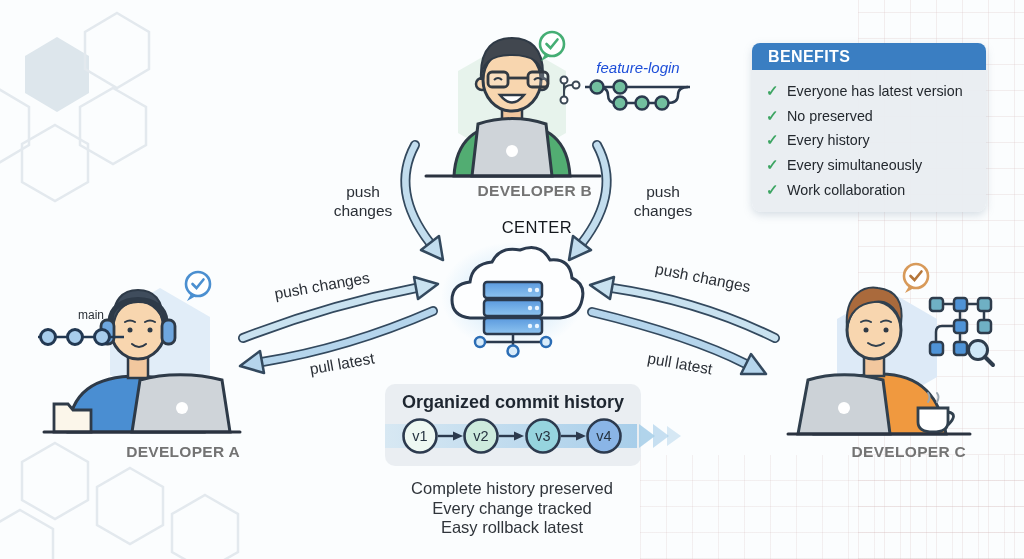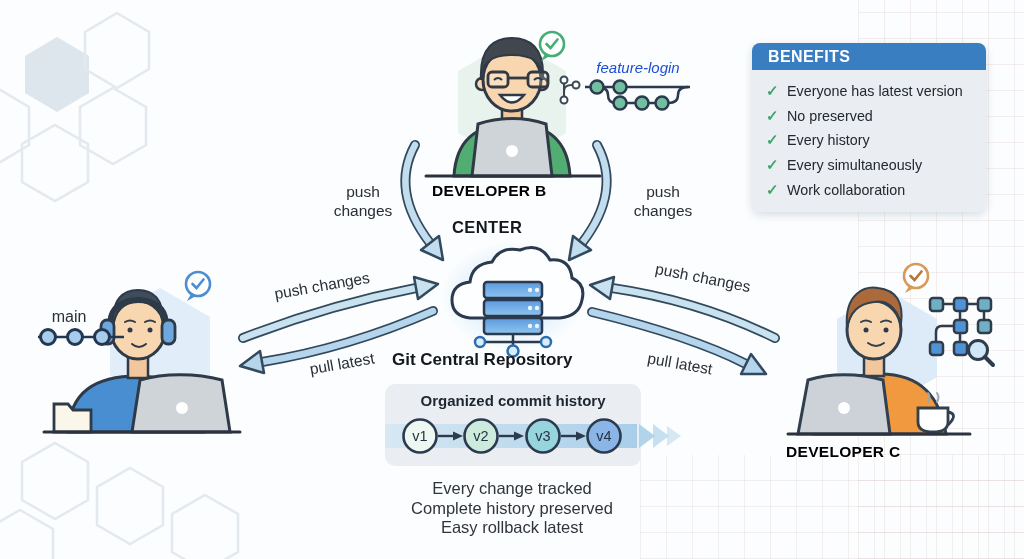--- a/index.html
+++ b/index.html
@@ -31,32 +31,32 @@
   #benefits .hdr{
     height:27px;line-height:27px;border-radius:8px 8px 0 0;
     background:#3a7ec2;color:#ffffff;font-weight:bold;font-size:16px;
     letter-spacing:.4px;padding-left:16px;}
   #benefits .bod{
     background:rgba(233,237,241,.94);border-radius:0 0 9px 9px;
     padding:9px 10px 10px 14px;}
   .benefit-row{display:flex;align-items:center;height:24.6px;font-size:14.3px;color:#23282e;}
   .benefit-row .chk{color:#3da563;font-weight:bold;font-size:15px;width:21px;flex:0 0 21px;}
   
-  .dev-label{font-weight:bold;font-size:15.5px;color:#000000;letter-spacing:.3px;text-align:left;}
-  .big-label{font-weight:bold;color:#14181d;text-align:left;}
+  .dev-label{font-weight:bold;font-size:15.5px;color:#737373;letter-spacing:.3px;text-align:right;}
+  .big-label{font-weight:normal;color:#14181d;text-align:right;}
   .arrow-label{font-size:15.5px;color:#2a2f36;text-align:center;line-height:19px;}
   #footer{left:362px;top:479px;width:300px;text-align:center;font-size:16.5px;
     line-height:19.5px;color:#30353b;}
   
   #commit-panel{left:385px;top:384px;width:256px;height:82px;border-radius:10px;
     background:rgba(231,236,240,.88);}
   #commit-title{position:absolute;left:0;top:8px;width:100%;text-align:center;
-    font-weight:bold;font-size:15px;color:#1e2630;}
+    font-weight:bold;font-size:18px;color:#1e2630;}
   #branch-b-label{left:582px;top:59px;width:112px;text-align:center;font-size:15px;color:#1d4ed8;font-style:italic;}
-  #branch-a-label{left:34px;top:308px;width:70px;text-align:center;font-size:16px;color:#2b3138;}
+  #branch-a-label{left:34px;top:308px;width:70px;text-align:right;font-size:12px;color:#2b3138;}
 </style>
 </head>
 <body>
 
 <div id="stage">
 
   <svg class="abs" style="left:0;top:0" width="330" height="559">
     <g fill="none" stroke="#e3e9ee" stroke-width="2.5">
       <polygon points="57,37 89,56 89,93 57,112 25,93 25,56" fill="#dde6ec" stroke="none"></polygon>
       <polygon points="117,13 149,32 149,69 117,88 85,69 85,32"></polygon>
@@ -178,21 +178,20 @@
           <circle cx="97" cy="88" r="2.2"></circle>
       </g>
     </g>
     <g>
       <path d="M73,96 V108 M40,104 H106" fill="none" stroke="#2b3a4e" stroke-width="2.5"></path>
       <circle cx="40" cy="104" r="5" fill="#d9ecfa" stroke="#2b6db5" stroke-width="2.5"></circle>
       <circle cx="106" cy="104" r="5" fill="#d9ecfa" stroke="#2b6db5" stroke-width="2.5"></circle>
       <circle cx="73" cy="113" r="5.5" fill="#d9ecfa" stroke="#2b6db5" stroke-width="2.5"></circle>
     </g>
   </svg>
-  <div class="abs big-label" style="left:392px;top:350px;width:240px;font-size:17px">Git Central Repository</div>
 
   <svg class="abs" style="left:40px;top:274px" width="205" height="162">
     <polygon points="120,14 170,43 170,101 120,130 70,101 70,43" fill="#e1edf8"></polygon>
     <g>
       <path d="M28,158 C30,118 55,102 98,102 C138,102 158,122 164,158 Z" fill="#4a8ed2" stroke="#2e3a48" stroke-width="3"></path>
       <rect x="88" y="82" width="20" height="22" fill="#f2c79e" stroke="#2e3a48" stroke-width="2.5"></rect>
       <ellipse cx="98" cy="56" rx="27" ry="29" fill="#f8d6af" stroke="#2e3a48" stroke-width="3"></ellipse>
       <path d="M73,54 C71,24 84,16 98,16 C112,16 125,24 123,52 C121,32 112,28 98,28 C84,28 75,36 73,54 Z" fill="#3f4c5c" stroke="#2e3a48" stroke-width="2"></path>
       <circle cx="90" cy="56" r="2.5" fill="#2f3a46"></circle>
         <circle cx="110" cy="56" r="2.5" fill="#2f3a46"></circle>
@@ -217,20 +216,21 @@
   </svg>
   <div id="branch-a-label" class="abs">main</div>
   <svg class="abs" style="left:36px;top:328px" width="92" height="18">
     <line x1="2" y1="9" x2="88" y2="9" stroke="#223852" stroke-width="2.5"></line>
     <g fill="#a8cdec" stroke="#223852" stroke-width="3">
       <circle cx="12" cy="9" r="7.5"></circle>
         <circle cx="39" cy="9" r="7.5"></circle>
         <circle cx="66" cy="9" r="7.5"></circle>
     </g>
   </svg>
+  <div class="abs dev-label" style="left:60px;top:443px;width:180px">DEVELOPER A</div>
 
   <svg class="abs" style="left:782px;top:276px" width="195" height="162">
     <polygon points="105,14 155,43 155,101 105,130 55,101 55,43" fill="#ddeaf7"></polygon>
     <g>
       <path d="M32,158 C36,116 58,98 98,98 C140,98 158,122 164,158 Z" fill="#f0993f" stroke="#31404e" stroke-width="3"></path>
       <rect x="82" y="78" width="20" height="22" fill="#f2c79e" stroke="#31404e" stroke-width="2.5"></rect>
       <ellipse cx="92" cy="54" rx="27" ry="29" fill="#f8d6af" stroke="#31404e" stroke-width="3"></ellipse>
       <path d="M65,52 C62,16 84,10 96,12 C114,14 122,26 119,48 C114,28 102,24 92,26 C76,28 68,36 65,52 Z" fill="#aa6a3c" stroke="#31404e" stroke-width="2"></path>
       <circle cx="84" cy="54" r="2.5" fill="#2f3a46"></circle>
         <circle cx="104" cy="54" r="2.5" fill="#2f3a46"></circle>
@@ -350,18 +350,18 @@
       <g font-family="Liberation Sans, sans-serif" font-size="14.5" fill="#263341" text-anchor="middle">
         <text x="27" y="31">v1</text>
         <text x="88" y="31">v2</text>
         <text x="150" y="31">v3</text>
         <text x="211" y="31">v4</text>
       </g>
     </svg>
   </div>
 
   <div id="footer" class="abs">
+    <div>Complete history preserved</div>
     <div>Every change tracked</div>
-    <div>Complete history preserved</div>
     <div>Easy rollback latest</div>
   </div>
 
 </div>
 
 </body></html>

